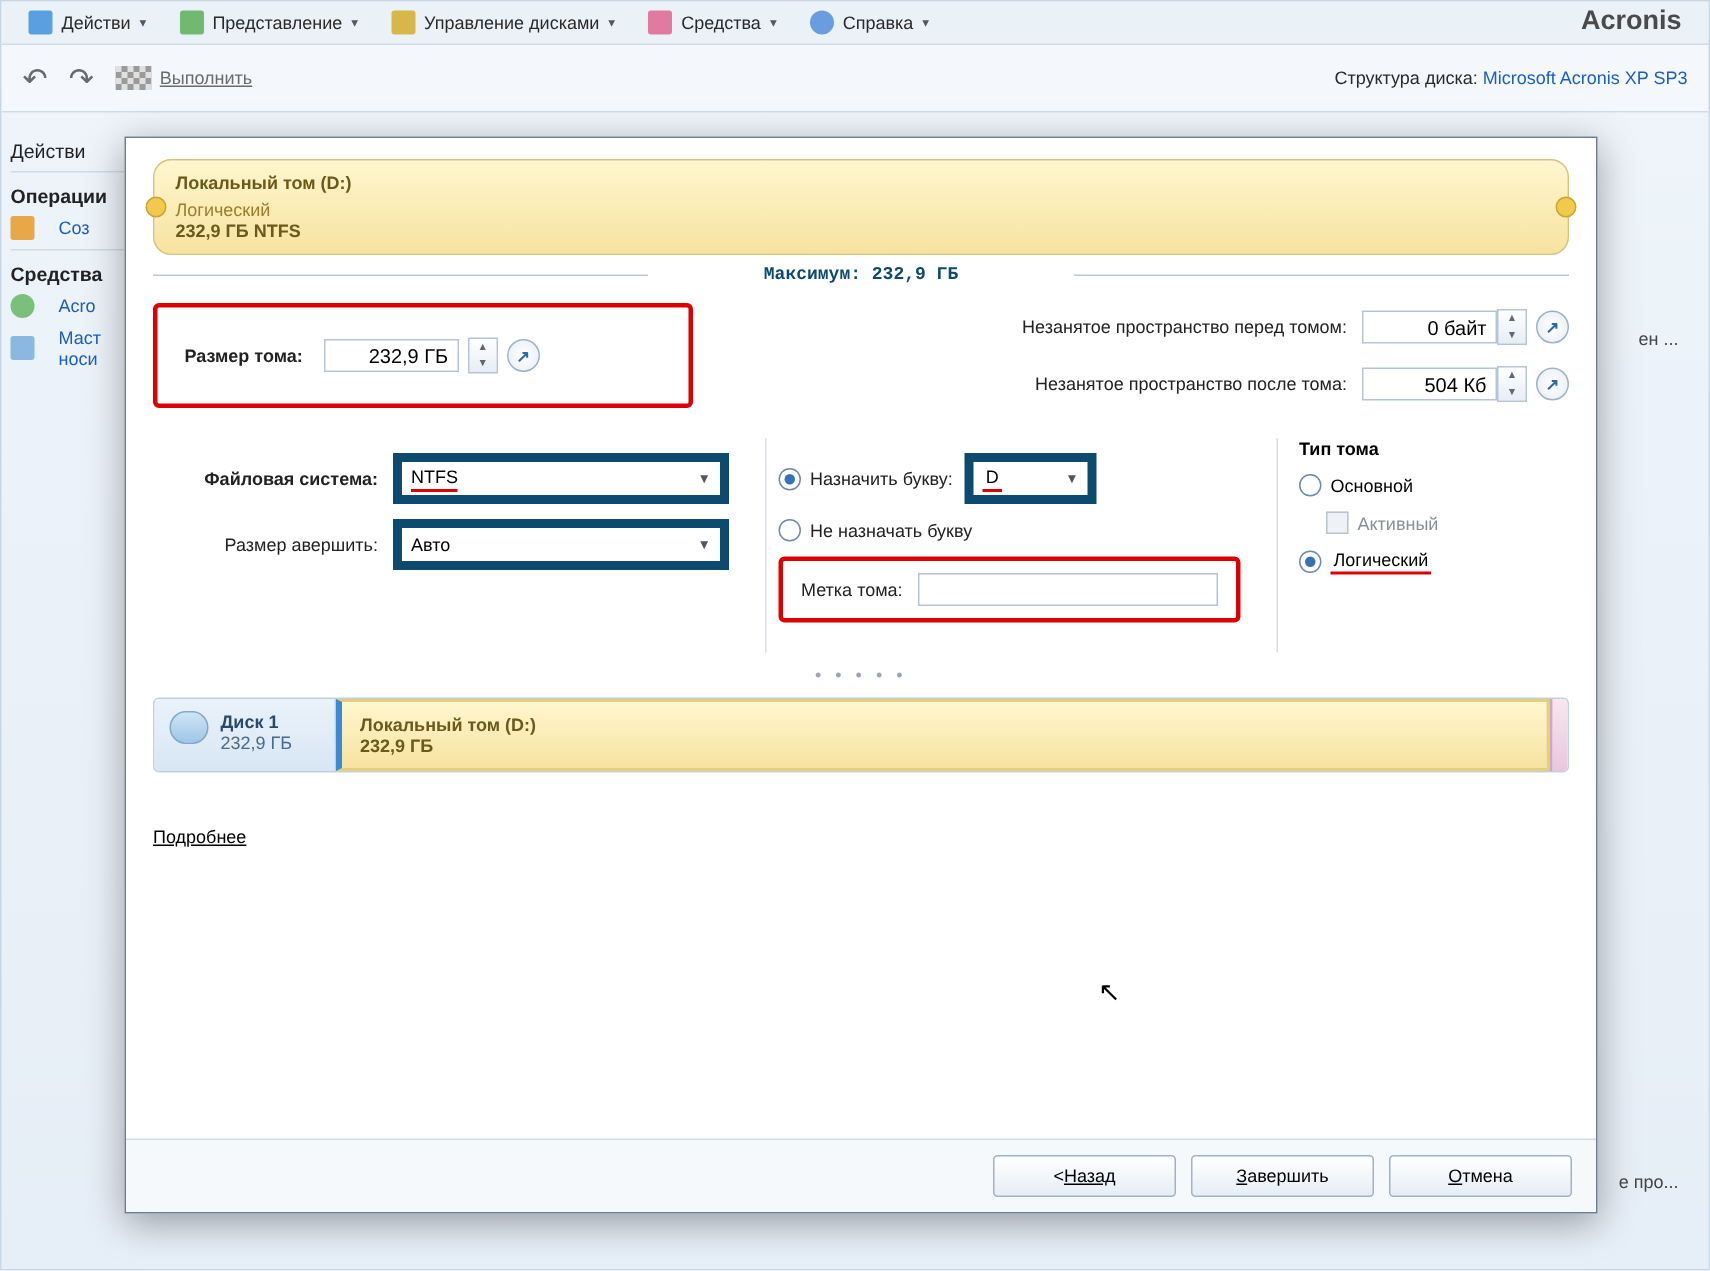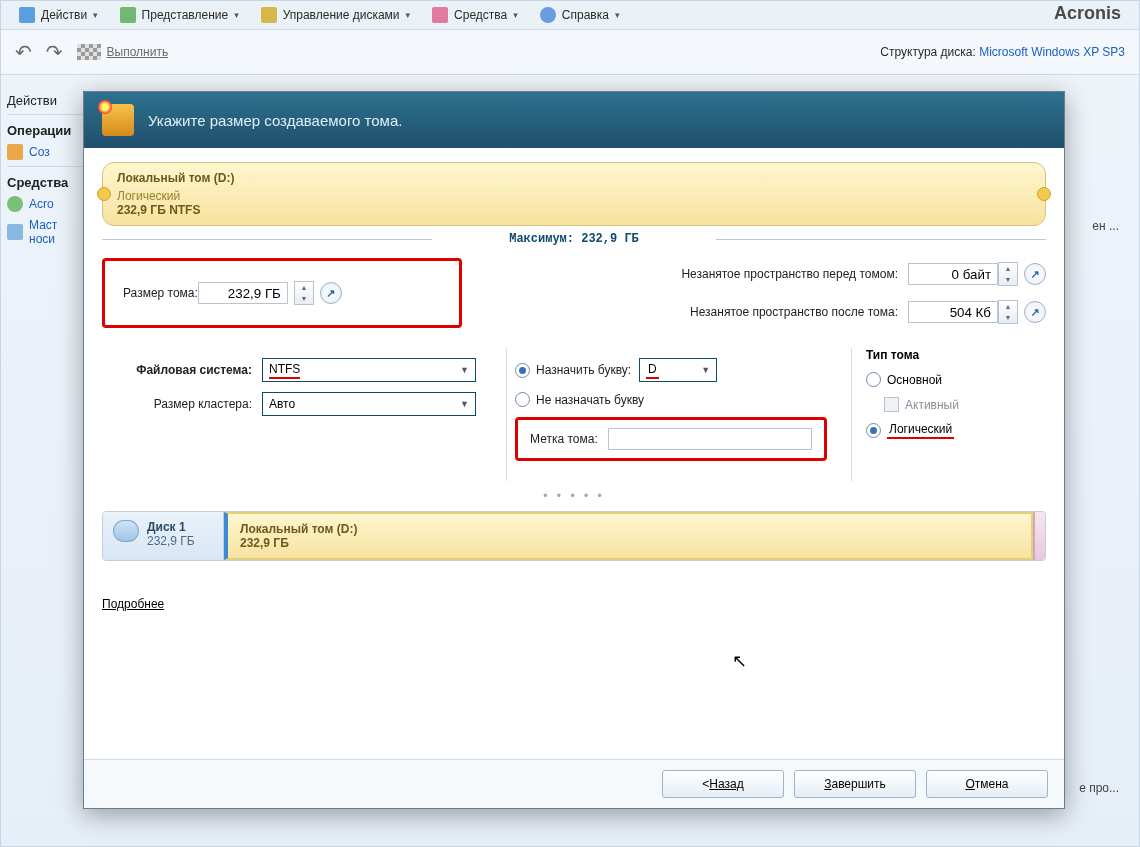--- a/index.html
+++ b/index.html
@@ -8,21 +8,21 @@
 .menubar .mi{display:flex;align-items:center;gap:6px;color:#2a2a2a;}
 .ic{display:inline-block;width:16px;height:16px;border-radius:2px;}
 .brand{position:absolute;right:18px;top:2px;font-weight:bold;font-size:18px;color:#4a4a4a;}
 .toolbar{display:flex;align-items:center;height:36px;padding:4px 14px;border-bottom:1px solid #cfdbe8;background:#f4f8fc;}
 .tbtn{display:flex;align-items:center;gap:6px;color:#6a6a6a;margin-right:14px;}
 .checker{width:24px;height:16px;background:repeating-conic-gradient(#9a9a9a 0 25%,#e0e0e0 0 50%) 0 0/8px 8px;}
 .disk-struct{margin-left:auto;font-size:12px;color:#2a2a2a;}
 .disk-struct a{color:#1a5fbf;text-decoration:none;}
 .left-panel{position:absolute;left:6px;top:84px;width:90px;}
 .lp-title{font-size:13px;color:#222;margin:8px 0 4px;}
-.lp-item{display:flex;align-items:center;gap:6px;color:#1a5fbf;margin:6px 0;}
+.lp-item{display:flex;align-items:center;gap:16px;color:#1a5fbf;margin:6px 0;}
 .divider{height:1px;background:#cfdbe8;margin:6px 0;}
 
 .modal{position:absolute;left:82px;top:90px;width:980px;height:716px;background:#fff;border:1px solid #6b7e91;box-shadow:0 6px 24px rgba(0,0,0,.35);}
 .titlebar{height:28px;background:linear-gradient(#3a6b94,#2b5b84);display:flex;align-items:center;color:#fff;font-weight:bold;padding:0 8px;font-size:12px;}
 .titlebar .win-icon{width:16px;height:16px;margin-right:8px;background:#f0c040;border-radius:2px;}
 .titlebar .close{margin-left:auto;width:24px;height:22px;background:linear-gradient(#e86,#c33);border:1px solid #932;color:#fff;display:flex;align-items:center;justify-content:center;font-weight:bold;border-radius:3px;}
 .banner{height:56px;background:linear-gradient(#2d728f,#1f4f6b);display:flex;align-items:center;color:#dfeef8;font-size:15px;padding:0 18px;gap:14px;}
 .banner .bicon{width:32px;height:32px;background:linear-gradient(#f7c24a,#d58a1a);border-radius:4px;position:relative;}
 .banner .bicon::after{content:"";position:absolute;left:-4px;top:-4px;width:14px;height:14px;background:radial-gradient(#ff6 30%,#f33 70%);border-radius:50%;}
 .content{padding:14px 18px 0 18px;height:calc(100% - 28px - 56px - 48px);box-sizing:border-box;overflow:hidden;}
@@ -40,21 +40,21 @@
 .sz-group{display:flex;align-items:center;gap:6px;}
 .txtbox{border:1px solid #b6c4d3;height:22px;padding:0 6px;background:#fff;box-sizing:border-box;}
 .spin{width:18px;height:22px;border:1px solid #b6c4d3;background:linear-gradient(#fff,#e6edf5);display:flex;flex-direction:column;}
 .spin div{flex:1;display:flex;align-items:center;justify-content:center;font-size:7px;color:#667;}
 .roundbtn{width:20px;height:20px;border:1px solid #9fb2c6;border-radius:50%;background:radial-gradient(#fff,#e6edf5);display:flex;align-items:center;justify-content:center;color:#2b6aa8;font-size:11px;font-weight:bold;}
 .redbox{border:3px solid #dc0000;border-radius:4px;padding:10px 18px;margin-bottom:20px;}
 .twocol{display:flex;gap:24px;}
 .leftcol{flex:0 0 380px;}
 .midcol{flex:1;border-left:1px solid #d6dee7;padding-left:8px;}
 .rightcol{flex:0 0 180px;border-left:1px solid #d6dee7;padding-left:14px;}
-.combo{display:flex;align-items:center;border:1px solid #0c4a6e;height:22px;background:#fff;padding:0 6px;justify-content:space-between;}
+.combo{display:flex;align-items:center;border:6px solid #0c4a6e;height:22px;background:#fff;padding:0 6px;justify-content:space-between;}
 .combo .arrow{font-size:9px;color:#556;}
 .und{border-bottom:2px solid #dc0000;display:inline-block;padding-bottom:1px;}
 .und2{border-bottom:2px solid #dc0000;display:inline-block;padding:0 2px 1px;}
 .radio{width:13px;height:13px;border:1px solid #6f8aaa;border-radius:50%;display:inline-flex;align-items:center;justify-content:center;margin-right:6px;vertical-align:middle;}
 .radio.checked::after{content:"";width:7px;height:7px;background:#3673b5;border-radius:50%;}
 .chk{width:13px;height:13px;border:1px solid #b9c2cd;display:inline-block;margin-right:6px;vertical-align:middle;background:#eef1f5;}
 .gray{color:#8a8f95;}
 .fs-title{font-weight:bold;margin-bottom:6px;}
 .drag-dots{text-align:center;color:#9aa7b5;letter-spacing:3px;margin:8px 0 4px;}
 .cursor{position:absolute;left:648px;top:558px;font-size:18px;color:#000;}
@@ -108,21 +108,21 @@
     <div class="tbtn">
         <span style="font-size:20px">↶</span>
       </div>
     <div class="tbtn">
         <span style="font-size:20px">↷</span>
       </div>
     <div class="tbtn">
         <span class="checker"></span>
         <span class="u">Выполнить</span>
       </div>
-    <div class="disk-struct"><span>Структура диска:</span> <a href="#">Microsoft Windows XP SP3</a></div>
+    <div class="disk-struct"><span>Структура диска:</span> <a href="#">Microsoft Acronis XP SP3</a></div>
   </div>
 
   <div class="left-panel">
     <div class="lp-title">Действи</div>
     <div class="divider"></div>
     <div class="lp-title" style="font-weight:bold">Операции</div>
     <div class="lp-item">
         <span class="ic" style="background:#e8a848"></span>
         <span>Соз</span>
       </div>
@@ -132,39 +132,35 @@
         <span class="ic" style="background:#7ac07a;border-radius:50%"></span>
         <span>Acro</span>
       </div>
     <div class="lp-item">
         <span class="ic" style="background:#8ab8e0"></span>
         <span><span>Маст</span><br><span>носи</span></span>
       </div>
   </div>
 
   <div class="modal">
-    <div class="banner">
-      <div class="bicon"></div>
-      <span>Укажите размер создаваемого тома.</span>
-    </div>
     <div class="content">
       <div class="vol-box">
         <span class="handle l"></span>
         <span class="handle r"></span>
         <div class="vol-title">Локальный том (D:)</div>
         <div class="vol-sub">Логический</div>
         <div class="vol-sub2">232,9 ГБ NTFS</div>
       </div>
       <div class="max-line">Максимум: 232,9 ГБ</div>
 
       <div style="display:flex;gap:40px;">
         <div style="flex:0 0 360px">
           <div class="redbox">
             <div class="row">
-              <span class="lbl" style="font-weight:normal;">Размер тома:</span>
+              <span class="lbl" style="font-weight:bold;margin-right:14px">Размер тома:</span>
               <div class="sz-group">
                 <input class="txtbox" style="width: 90px; text-align: right;" value="232,9 ГБ">
                 <div class="spin">
                     <div>▲</div>
                     <div>▼</div>
                   </div>
                 <div class="roundbtn">↗</div>
               </div>
             </div>
           </div>
@@ -194,21 +190,21 @@
       <div class="twocol">
         <div class="leftcol">
           <div class="row">
             <span class="lbl" style="font-weight:bold;width:150px;text-align:right;margin-right:10px">Файловая система:</span>
             <div class="combo" style="width:200px">
                 <span class="und">NTFS</span>
                 <span class="arrow">▼</span>
               </div>
           </div>
           <div class="row">
-            <span class="lbl" style="width:150px;text-align:right;margin-right:10px">Размер кластера:</span>
+            <span class="lbl" style="width:150px;text-align:right;margin-right:10px">Размер авершить:</span>
             <div class="combo" style="width:200px">
                 <span>Авто</span>
                 <span class="arrow">▼</span>
               </div>
           </div>
         </div>
         <div class="midcol">
           <div class="row">
             <span class="radio checked"></span>
             <span class="lbl">Назначить букву:</span>

